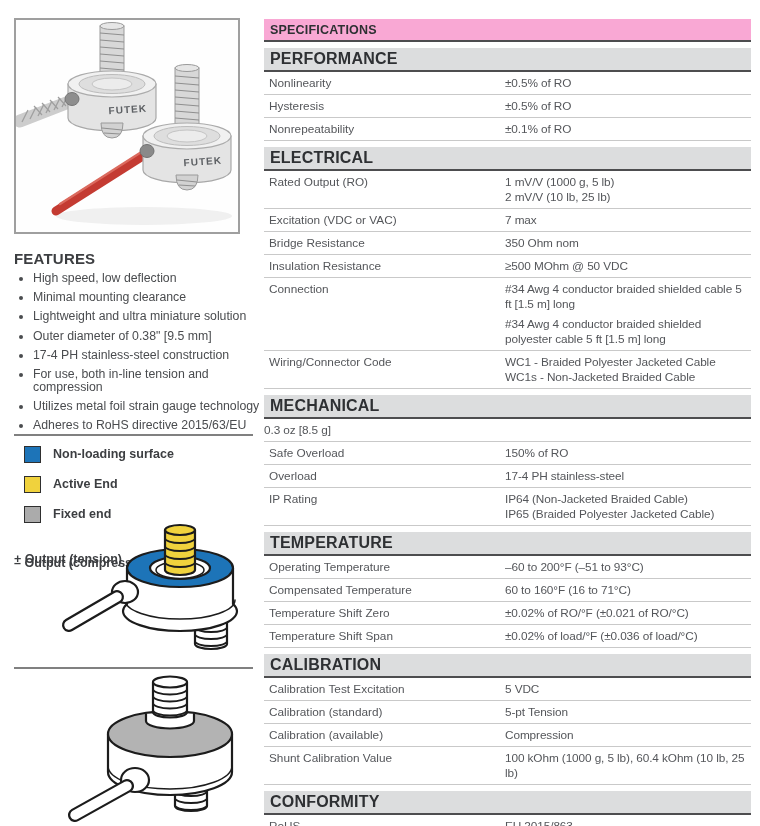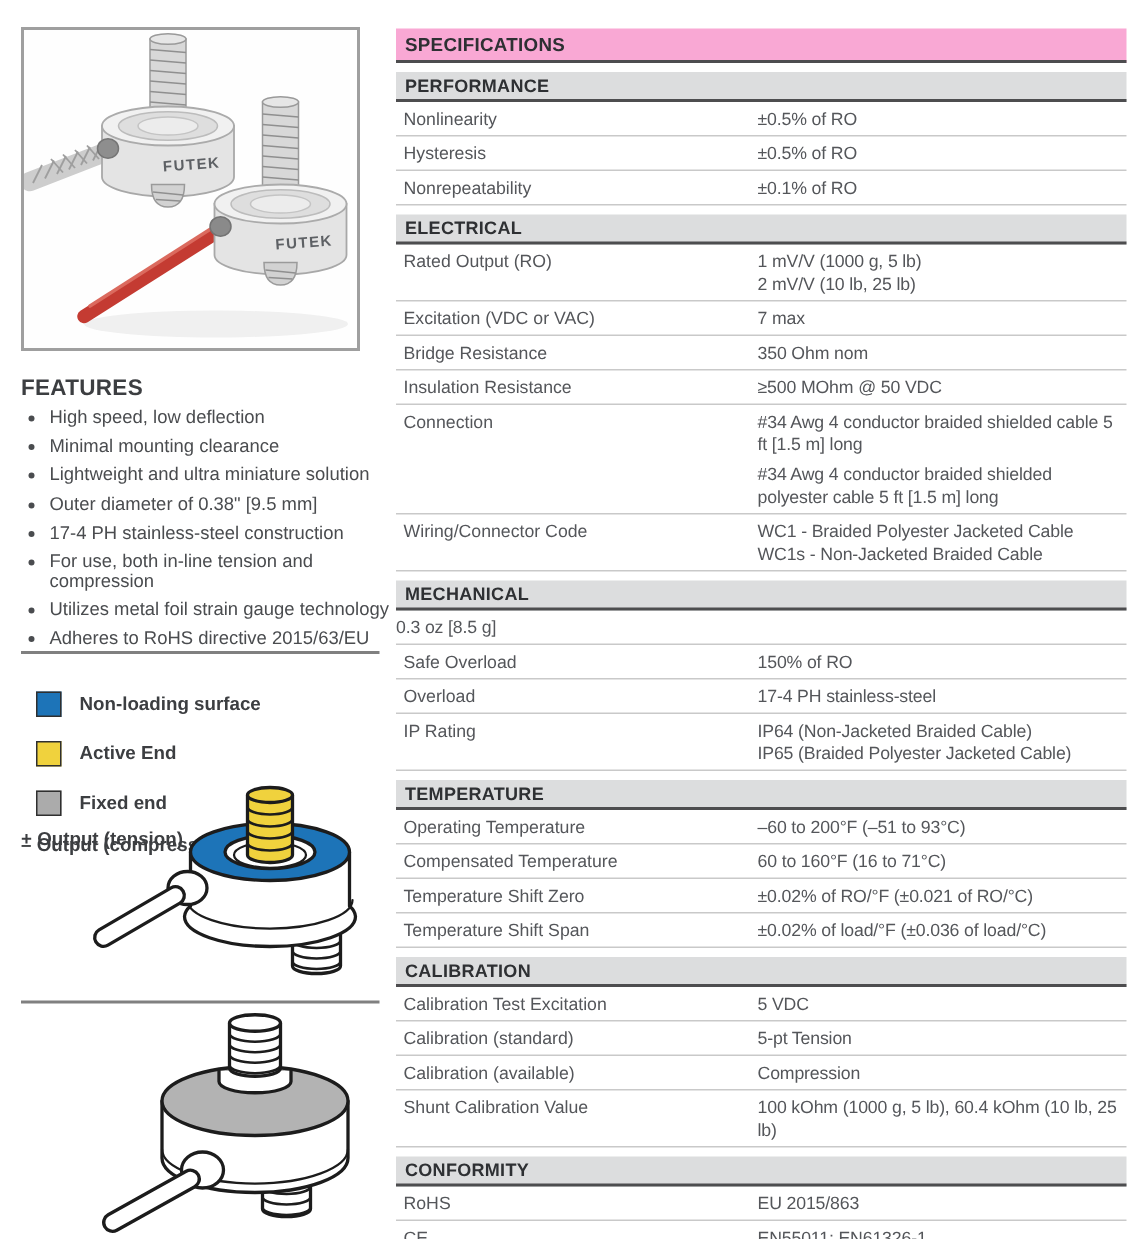--- a/index.html
+++ b/index.html
@@ -15,41 +15,41 @@
                   color:#3c3e41;letter-spacing:.2px;}
   .features-list{position:absolute;left:14px;top:272px;width:244px;margin:0;
                  padding:0 0 0 19px;list-style:disc;}
   .features-list li{font-size:12.3px;line-height:13px;margin-bottom:6.2px;color:#4a4c4f;}
 
   .rule{position:absolute;left:14px;width:239px;height:0;border-top:2px solid #808080;}
   .rule-1{top:434px;}
   .rule-2{top:667px;}
 
   .legend{position:absolute;left:24px;top:445px;}
-  .legend-item{display:flex;align-items:center;height:18px;margin-bottom:12px;margin-top:15px;}
+  .legend-item{display:flex;align-items:center;height:18px;margin-bottom:12px;}
   .swatch{width:17px;height:17px;border:1.4px solid #2f2f2f;box-sizing:border-box;
           flex:0 0 auto;}
   .legend-label{margin-left:12px;font-size:12.5px;font-weight:bold;color:#3c3e41;}
 
   .output-line{position:absolute;left:14px;font-size:12.5px;font-weight:bold;color:#3c3e41;}
   .output-tension{top:552px;}
   .output-compression{top:556px;}
 
   .diagram{position:absolute;}
   .diagram svg{display:block;width:100%;height:100%;}
   .diagram-1{left:55px;top:522px;width:200px;height:140px;}
   .diagram-2{left:55px;top:674px;width:200px;height:150px;}
 
   
   .spec-table{position:absolute;left:264px;top:19px;width:487px;}
   .spec-title-bar{background:#f9a8d4;border-bottom:2px solid #4d4d4f;
                   font-size:12.5px;font-weight:bold;color:#2e3033;
                   padding:4px 6px 3px 6px;letter-spacing:.2px;}
   .sec-header{background:#dcddde;border-bottom:2px solid #4d4d4f;
-              font-size:12px;font-weight:bold;color:#2e3033;
+              font-size:16px;font-weight:bold;color:#2e3033;
               padding:2px 6px;margin-top:6px;letter-spacing:.2px;}
   .spec-row{display:flex;border-bottom:1px solid #c9c9c9;padding:4px 0 3px 0;}
   .spec-row .cell{font-size:11.8px;line-height:15px;color:#54565a;}
   .spec-row .label{flex:0 0 236px;padding-left:5px;}
   .spec-row .value{flex:1;letter-spacing:-.1px;}
   .vline.para + .vline.para{margin-top:5px;}
 </style>
 </head>
 <body>
 

